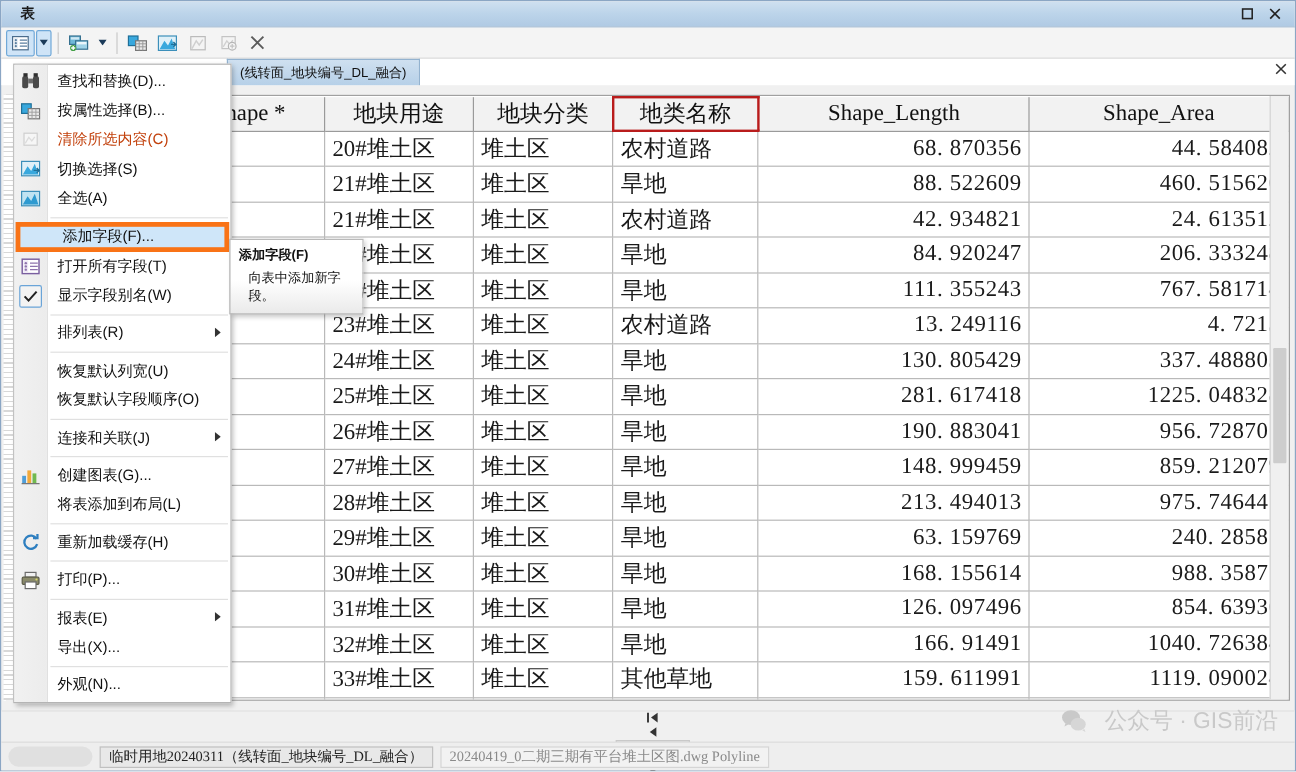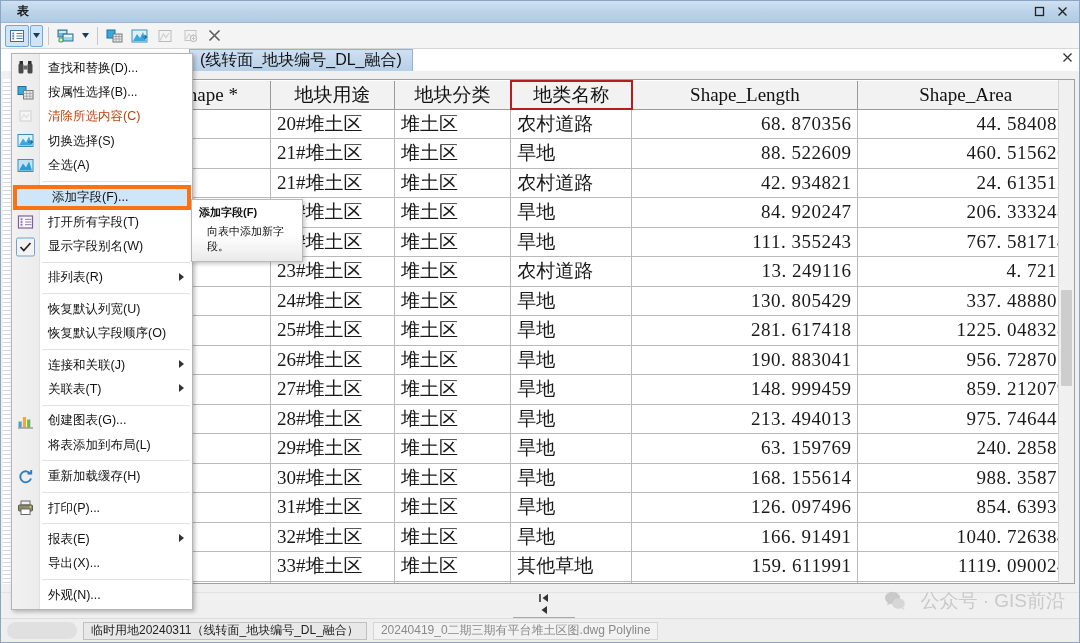--- a/index.html
+++ b/index.html
@@ -67,21 +67,21 @@
   .tabstrip {
     height: 22px;
     background: #ffffff;
     position: relative;
     display: flex; align-items: stretch;
   }
   .tab {
     background: linear-gradient(to bottom,#cfe0f0,#b6d0e8);
     border: 1px solid #93b2cf;
     border-bottom: none;
-    font-size: 16px;
+    font-size: 11px;
     display: flex; align-items: center;
     padding: 0 10px;
     margin-left: 188px;
     color: #111;
     white-space: nowrap;
   }
   .tab-close {
     position: absolute; right: 6px; top: 3px;
     font-size: 13px; color: #444; line-height: 1;
   }
@@ -180,20 +180,21 @@
 
   
   .bottombar {
     position: absolute; left: 0; right: 0; bottom: 0;
     height: 24px;
     background: #eeeeee;
     border-top: 1px solid #dcdcdc;
     display: flex; align-items: center;
     padding-left: 6px;
     gap: 6px;
+    font-family: Liberation Serif, serif;
   }
   .blob {
     width: 70px; height: 17px; background: #e0e0e0; border-radius: 9px;
   }
   .dtab {
     background: #e8e8e8; border: 1px solid #c0c0c0;
     height: 18px; display:flex; align-items:center; padding: 0 7px;
     font-size: 12px; color: #222;
   }
   .dtab.muted { color: #8a8a8a; background:#f2f2f2; border-color:#d5d5d5; }
@@ -736,26 +737,20 @@
       <div class="mi">
         <span>恢复默认字段顺序(O)</span>
       </div>
       <div class="msep"></div>
       <div class="mi">
         <span>连接和关联(J)</span>
         <span class="arrow"><svg width="5" height="8" viewBox="0 0 5 8">
             <path d="M0 0 L5 4 L0 8 Z" fill="#333"></path>
           </svg></span>
       </div>
-      <div class="mi">
-        <span>关联表(T)</span>
-        <span class="arrow"><svg width="5" height="8" viewBox="0 0 5 8">
-            <path d="M0 0 L5 4 L0 8 Z" fill="#333"></path>
-          </svg></span>
-      </div>
       <div class="msep"></div>
       <div class="mi">
         <span class="icon">
           <svg width="17" height="17" viewBox="0 0 17 17">
             <rect x="1.5" y="9" width="3.2" height="6" fill="#4f9ed8"></rect>
             <rect x="5.8" y="4.5" width="3.2" height="10.5" fill="#f2a93b"></rect>
             <rect x="10.1" y="7" width="3.2" height="8" fill="#71b94f"></rect>
             <path d="M1 15.5h15" stroke="#777" stroke-width="1"></path>
           </svg>
         </span>

